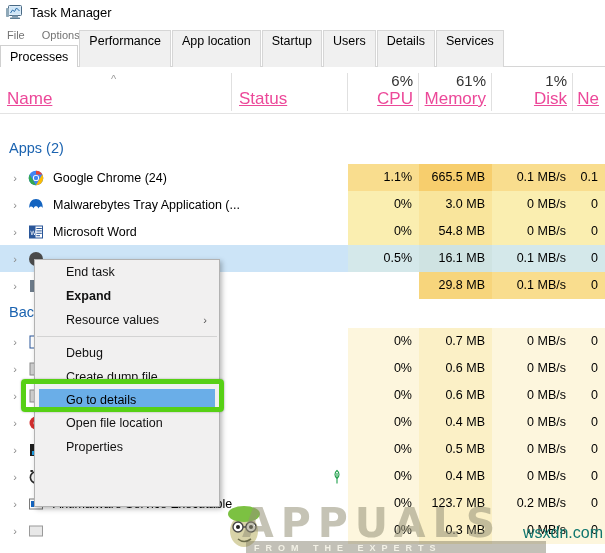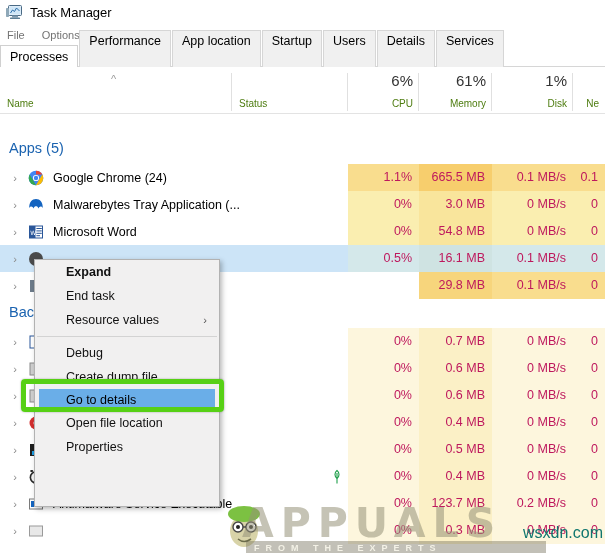--- a/index.html
+++ b/index.html
@@ -30,37 +30,37 @@
     box-sizing:border-box;position:relative;z-index:1;
   }
   .tab.active{background:#ffffff;border-color:#d0d0d0;height:22px;line-height:22px;z-index:3;}
 
   
   .header{
     position:relative;height:46px;background:#ffffff;border-bottom:1px solid #e3e3e3;
   }
   .hcell{position:absolute;top:0;height:46px;box-sizing:border-box;}
   .hcell .pct{position:absolute;right:6px;top:5px;font-size:15px;color:#333;}
-  .hcell .lbl{position:absolute;bottom:4px;font-size:10px;color:#4d7c0f;}
+  .hcell .lbl{position:absolute;bottom:4px;font-size:17px;color:#ec4899;text-decoration:underline;}
   .hcell.num .lbl{right:6px;}
   .hcell.txt .lbl{left:7px;}
   .hsep{position:absolute;top:6px;bottom:2px;width:1px;background:#e0e0e0;}
   .sortarrow{position:absolute;left:111px;top:6px;font-size:11px;color:#9a9a9a;}
 
   
   .list{position:absolute;left:0;top:135px;width:605px;height:418px;overflow:hidden;background:#fff;}
   .row{position:absolute;left:0;width:605px;height:27px;}
   .row .name{position:absolute;left:0;top:0;height:27px;width:348px;display:flex;align-items:center;}
   .chev{width:12px;margin-left:9px;color:#8a8a8a;font-size:11px;flex:0 0 auto;text-align:center;}
   .ico{width:16px;height:16px;margin-left:7px;margin-right:9px;flex:0 0 auto;position:relative;}
   .nm{font-size:12.5px;color:#000;white-space:nowrap;}
   .grouphdr{position:absolute;left:0;width:605px;height:29px;}
   .grouphdr .gt{position:absolute;left:9px;top:5px;font-size:14.5px;color:#1b63b0;}
 
-  .cell{position:absolute;top:0;height:27px;line-height:27px;text-align:right;font-size:12.5px;color:#be185d;box-sizing:border-box;padding-right:7px;}
+  .cell{position:absolute;top:0;height:27px;line-height:27px;text-align:right;font-size:12.5px;color:#000000;box-sizing:border-box;padding-right:7px;}
   .c-cpu{left:348px;width:71px;}
   .c-mem{left:419px;width:73px;}
   .c-disk{left:492px;width:81px;}
   .c-net{left:573px;width:32px;}
 
   .leafico{position:absolute;left:330px;top:6px;width:14px;height:16px;}
 
   
   .ctxmenu{
     position:absolute;left:34px;top:259px;width:186px;height:248px;
@@ -156,21 +156,21 @@
     <div class="hsep" style="left:572px;"></div>
 
     <div class="hcell num" style="left:573px;width:32px;">
       <span class="lbl">Ne</span>
     </div>
   </div>
 
   <div class="list">
 
     <div class="grouphdr" style="top:0;">
-      <span class="gt">Apps (5)</span>
+      <span class="gt">Apps (2)</span>
     </div>
 
     <div class="row" style="top:29px;">
       <div class="name">
         <span class="chev">›</span>
         <span class="ico">
           <svg width="16" height="16" viewBox="0 0 16 16">
             <circle cx="8" cy="8" r="7.3" fill="#4285f4"></circle>
             <path d="M8 0.7 A7.3 7.3 0 0 1 14.4 4.6 L8 4.6 Z" fill="#ea4335"></path>
             <path d="M14.4 4.6 A7.3 7.3 0 0 1 8 15.3 L11.2 9.6 Z" fill="#fbbc05"></path>
@@ -393,22 +393,22 @@
       </div>
       <div class="cell c-cpu" style="background:#fdf6dd;">0%</div>
       <div class="cell c-mem" style="background:#fbf0c6;">0.3 MB</div>
       <div class="cell c-disk" style="background:#fdf6dd;">0 MB/s</div>
       <div class="cell c-net" style="background:#fdf6dd;">0</div>
     </div>
 
   </div>
 
   <div class="ctxmenu">
+    <div class="mi">End task</div>
     <div class="mi bold">Expand</div>
-    <div class="mi">End task</div>
     <div class="mi">
       <span>Resource values</span>
       <span class="submark">›</span>
     </div>
     <div class="msep"></div>
     <div class="mi">Debug</div>
     <div class="mi">Create dump file</div>
     <div class="mi sel">Go to details</div>
     <div class="mi">Open file location</div>
     <div class="mi">Properties</div>

